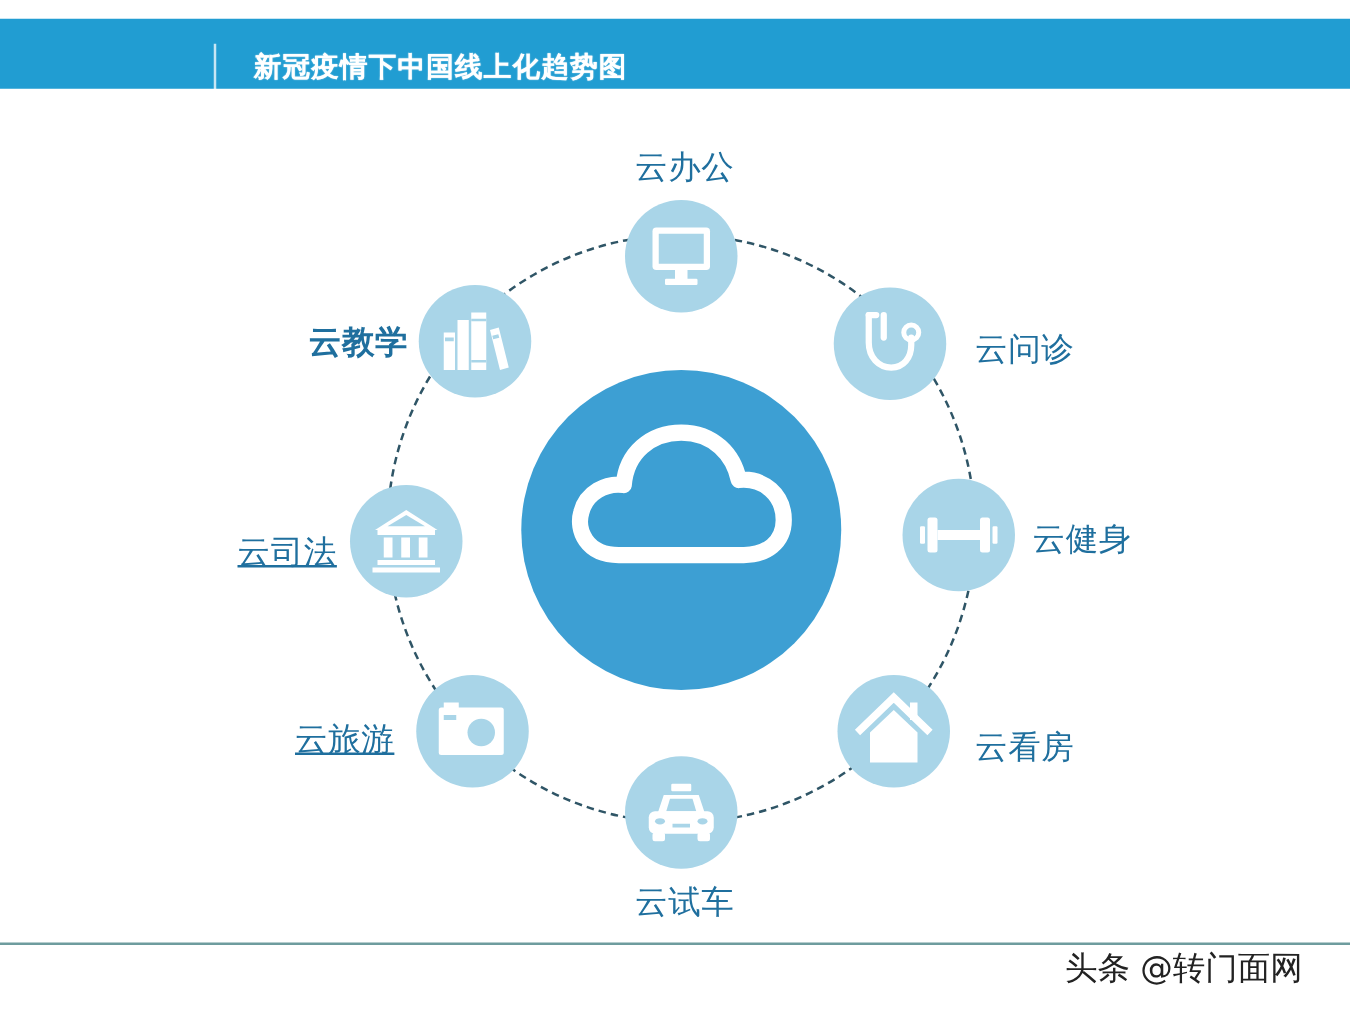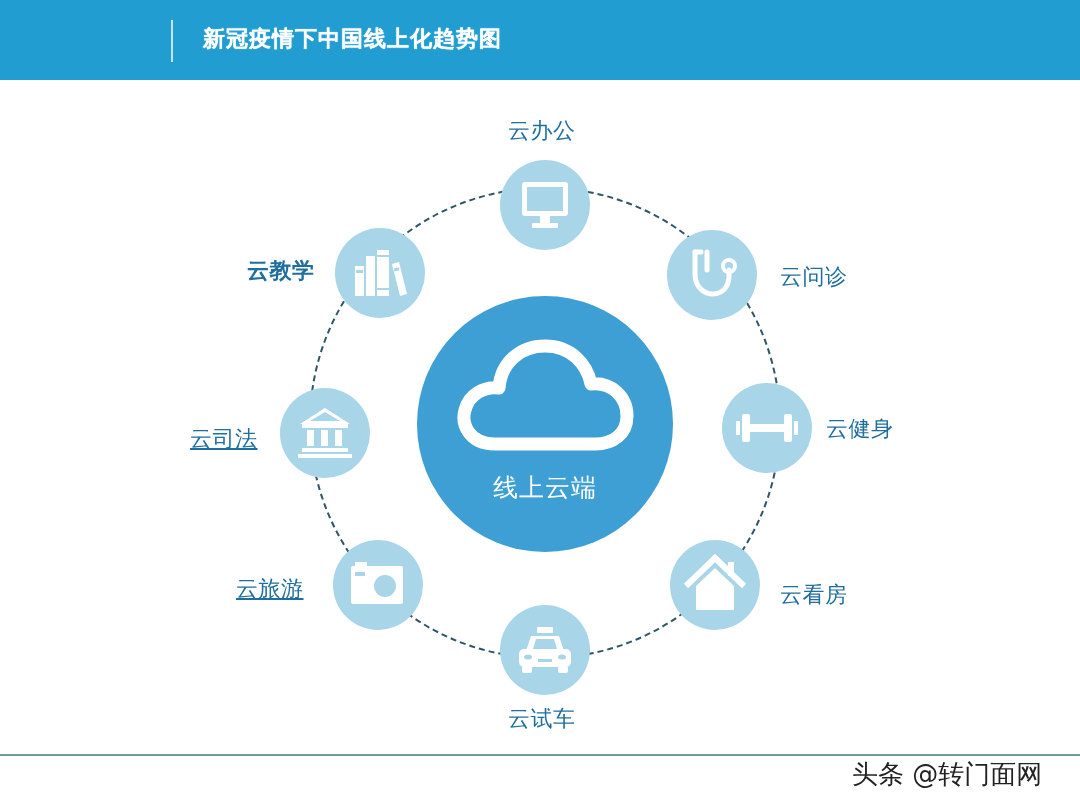--- a/index.html
+++ b/index.html
@@ -2,21 +2,21 @@
 <html><head>
 <meta charset="utf-8">
 <style>
   html, body { margin: 0; padding: 0; }
   body {
     width: 1080px; height: 808px; position: relative; overflow: hidden;
     background: #ffffff;
     font-family: "DejaVu Sans", "Liberation Sans", sans-serif;
   }
   .header {
-    position: absolute; left: 0; top: 0; width: 1080px; height: 80px;
+    position: absolute; left: 0; top: 15px; width: 1080px; height: 56px;
     background: #219dd2;
   }
   .header-divider {
     position: absolute; left: 171px; top: 20px; width: 2px; height: 42px;
     background: rgba(255,255,255,0.75);
   }
   .header-title {
     position: absolute; left: 203px; top: 24px;
     font-size: 22px; font-weight: bold; color: #ffffff; letter-spacing: 1px;
     text-shadow: 0 0 1px #ffffff;
@@ -30,21 +30,21 @@
     position: absolute; left: 0; width: 100%; top: 175px; text-align: center;
     color: #ffffff; font-size: 25px; letter-spacing: 1px;
   }
   .cloud-icon { position: absolute; left: 38px; top: 40px; width: 180px; height: 120px; }
   .node {
     position: absolute; width: 90px; height: 90px; border-radius: 50%;
     background: #a9d5e8;
   }
   .node svg { position: absolute; left: 0; top: 0; width: 90px; height: 90px; }
   .node-label {
-    position: absolute; font-size: 22px; color: #1f6f9e; white-space: nowrap;
+    position: absolute; font-size: 26px; color: #1f6f9e; white-space: nowrap;
     letter-spacing: 0.5px;
   }
   .footer-line {
     position: absolute; left: 0; top: 754px; width: 1080px; height: 2px;
     background: #6e9c9e;
   }
   .watermark {
     position: absolute; left: 852px; top: 757px; font-size: 26px; color: #222222;
     text-shadow: 1px 1px 0 #ffffff, -1px 0 0 #ffffff;
     text-align: right;
@@ -61,21 +61,20 @@
 <div class="diagram">
 
   <svg width="1080" height="808" style="position:absolute;left:0;top:0;">
     <circle cx="545" cy="423" r="235" fill="none" stroke="#2f5566" stroke-width="2" stroke-dasharray="6 4"></circle>
   </svg>
 
   <div class="center-circle">
     <svg class="cloud-icon" viewBox="0 0 180 120">
       <path d="M40 108 C14 108 6 88 10 74 C14 58 30 50 44 52 C46 26 66 10 90 10 C116 10 132 28 136 48 C156 46 172 60 172 80 C172 98 158 108 140 108 Z" fill="none" stroke="#ffffff" stroke-width="13" stroke-linejoin="round"></path>
     </svg>
-    <div class="center-label">线上云端</div>
   </div>
 
   <div class="node" style="left:500px;top:160px;">
     <svg viewBox="0 0 90 90">
       <rect x="22" y="22" width="46" height="34" rx="3" fill="#ffffff"></rect>
       <rect x="27" y="27" width="36" height="24" fill="#a9d5e8"></rect>
       <rect x="40" y="56" width="10" height="8" fill="#ffffff"></rect>
       <rect x="32" y="63" width="26" height="5" rx="1" fill="#ffffff"></rect>
     </svg>
   </div>

